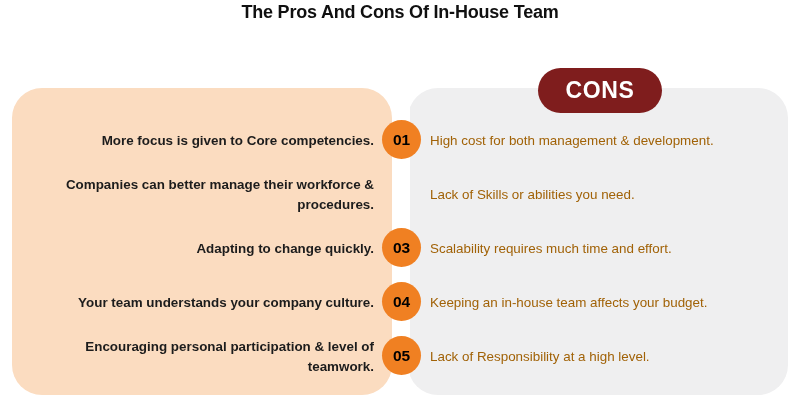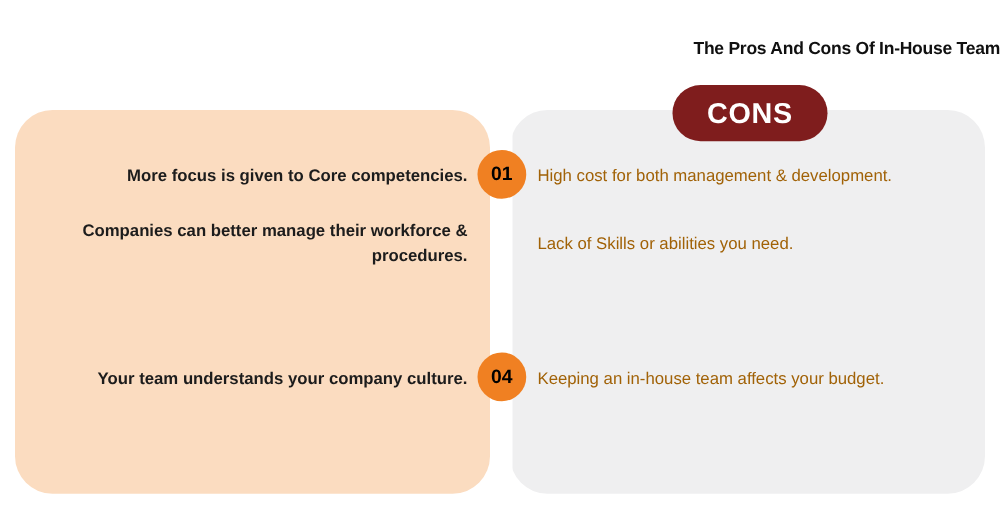--- a/index.html
+++ b/index.html
@@ -16,25 +16,25 @@
   }
 
   #infographic {
     position: absolute;
     inset: 0;
   }
 
   
   .title {
     position: absolute;
-    top: 30px;
+    top: 2px;
     left: 0;
     width: 800px;
-    text-align: right;
-    font-size: 14px;
+    text-align: center;
+    font-size: 18px;
     font-weight: bold;
     color: #101010;
     letter-spacing: -0.2px;
   }
 
   
   .panel {
     position: absolute;
     top: 88px;
     height: 307px;
@@ -170,22 +170,32 @@
       <div class="pro-text">More focus is given to Core competencies.</div>
       <div class="badge">01</div>
       <div class="con-text">High cost for both management &amp; development.</div>
     </div>
 
     <div class="row row-2">
       <div class="pro-text">Companies can better manage their workforce &amp; procedures.</div>
       <div class="con-text">Lack of Skills or abilities you need.</div>
     </div>
 
+    <div class="row row-3">
+      <div class="pro-text">Adapting to change quickly.</div>
+      <div class="badge">03</div>
+      <div class="con-text">Scalability requires much time and effort.</div>
+    </div>
 
     <div class="row row-4">
       <div class="pro-text">Your team understands your company culture.</div>
       <div class="badge">04</div>
       <div class="con-text">Keeping an in-house team affects your budget.</div>
     </div>
 
+    <div class="row row-5">
+      <div class="pro-text">Encouraging personal participation &amp; level of teamwork.</div>
+      <div class="badge">05</div>
+      <div class="con-text">Lack of Responsibility at a high level.</div>
+    </div>
 
   </div>
 </div>
 
 </body></html>

